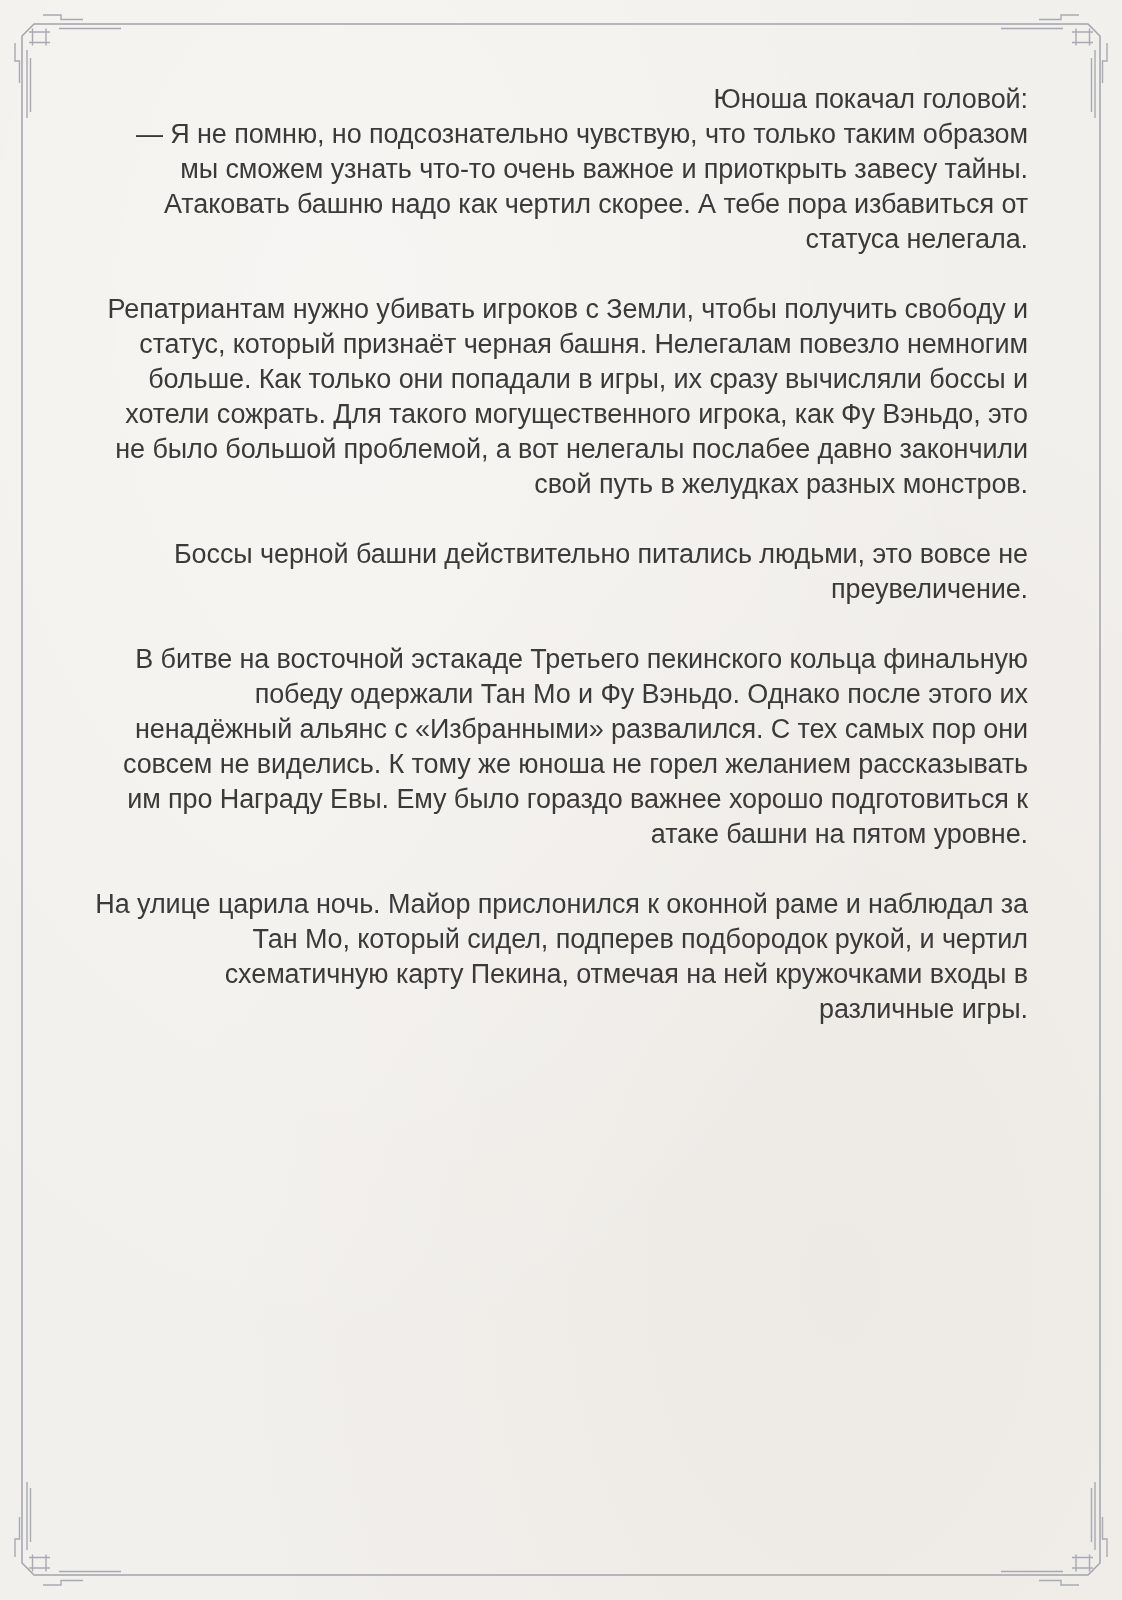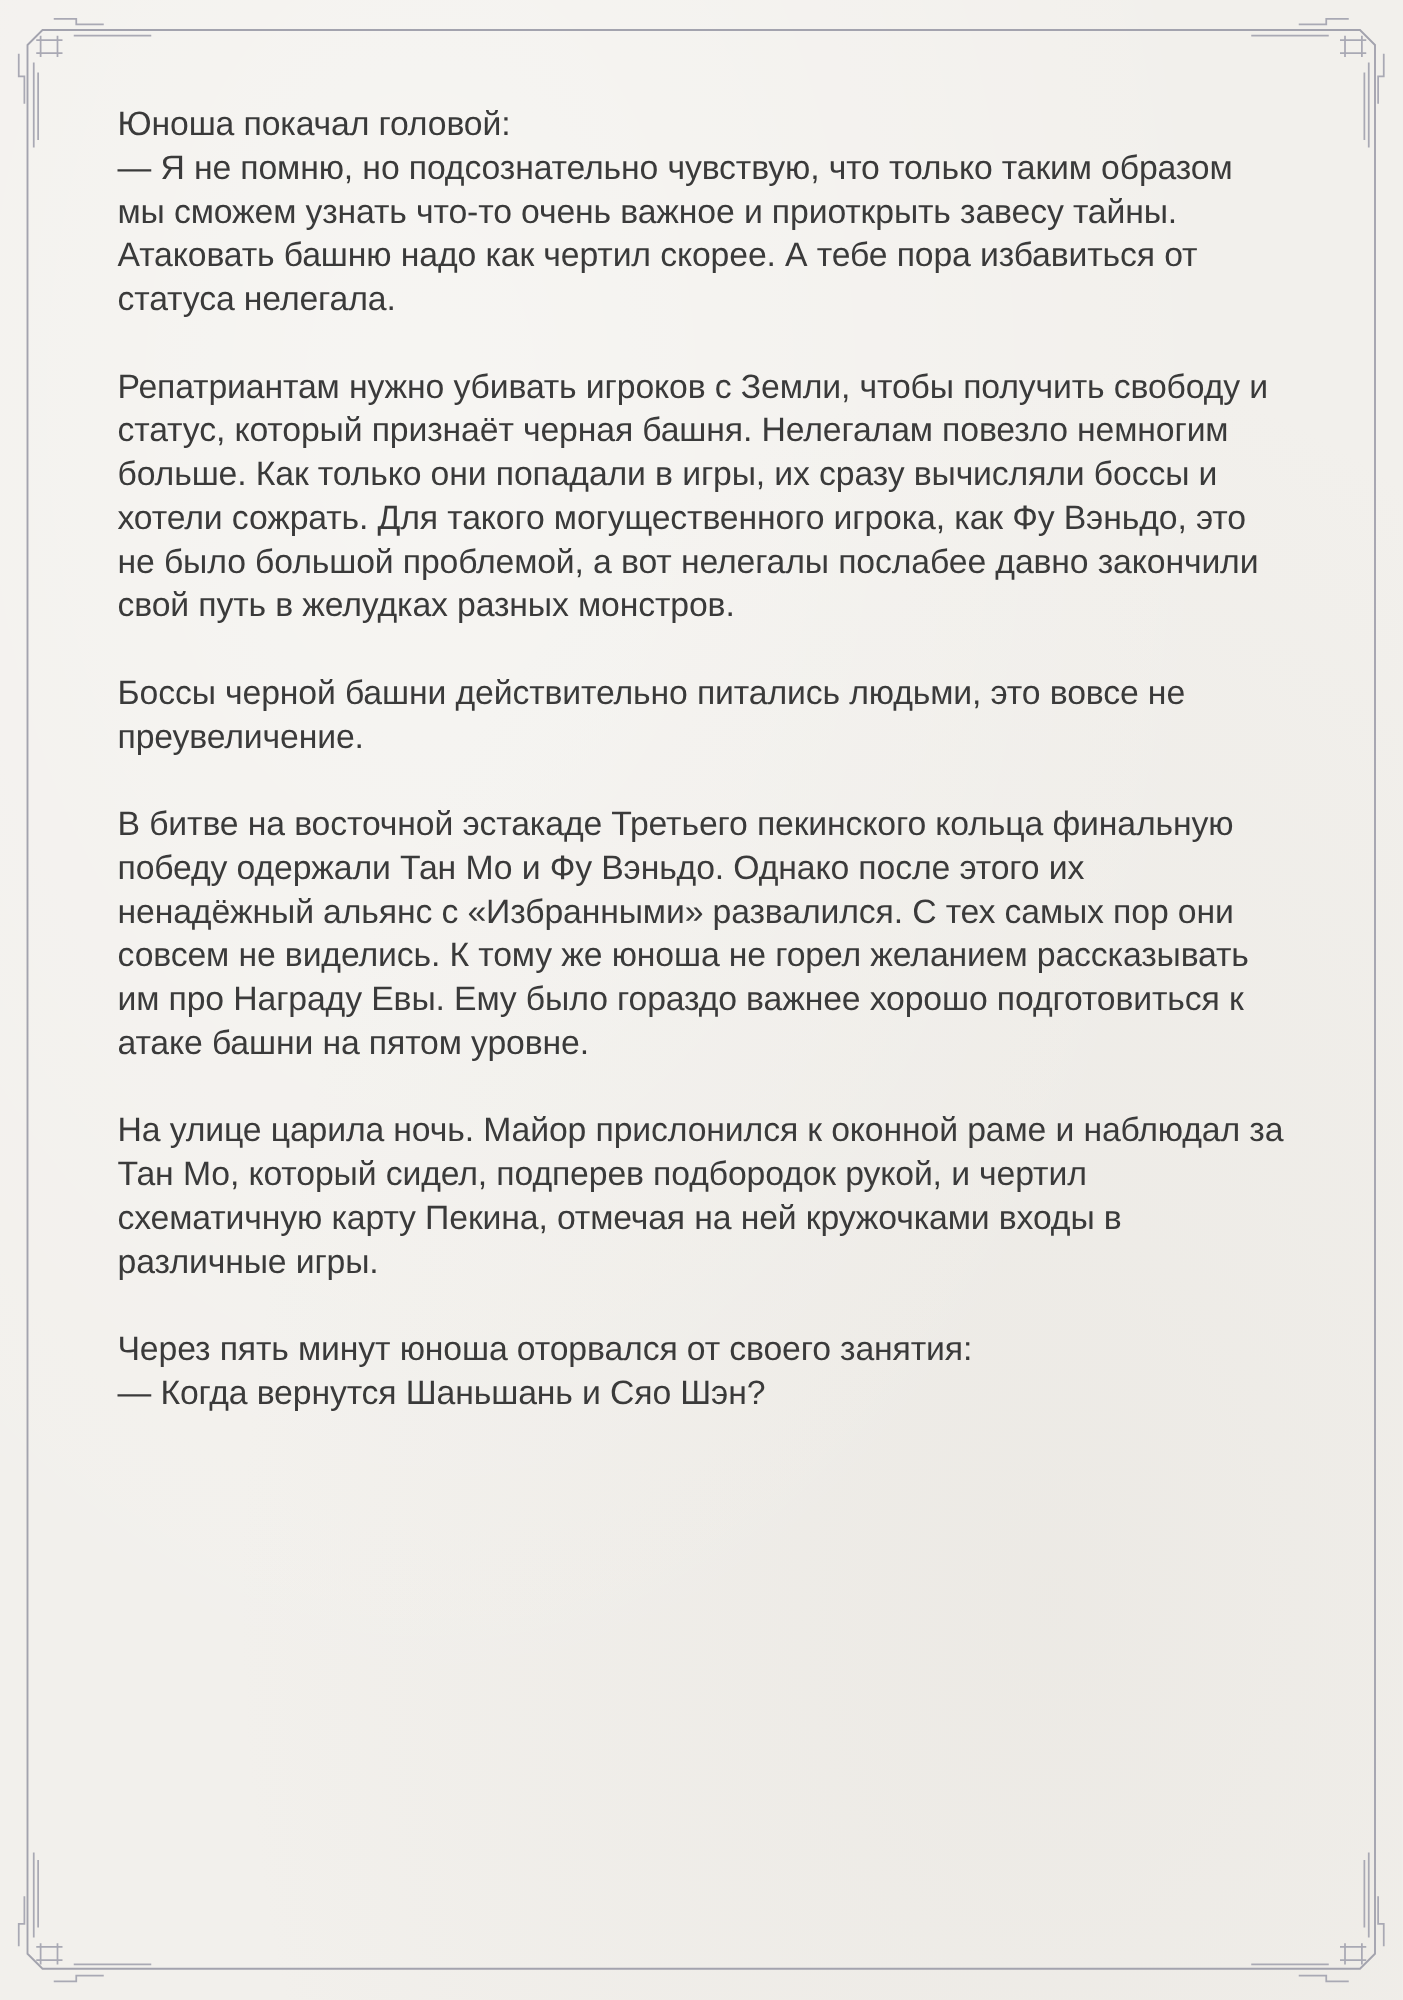--- a/index.html
+++ b/index.html
@@ -25,21 +25,21 @@
   main{
     position:relative;
     width:1122px;
     padding:82px 94px 0 94px;
     color:var(--text);
     font-size:27px;
     line-height:35px;
     letter-spacing:-0.1px;
   }
   .block{margin:0 0 35px 0;}
-  .block p{margin:0;}
+  .block p{margin:0;text-align:right;}
 </style>
 </head>
 <body>
 
 <svg class="frame-svg" viewBox="0 0 1122 1600" xmlns="http://www.w3.org/2000/svg" aria-hidden="true">
   <defs>
     <g id="corner-ornament" fill="none" stroke="var(--ornament)" stroke-width="1.4">
 
       <path d="M43,15 H61 V19.5 H83"></path>
 
@@ -70,17 +70,13 @@
     </div>
     <div class="block">
       <p>Боссы черной башни действительно питались людьми, это вовсе не преувеличение.</p>
     </div>
     <div class="block">
       <p>В битве на восточной эстакаде Третьего пекинского кольца финальную победу одержали Тан Мо и Фу Вэньдо. Однако после этого их ненадёжный альянс с «Избранными» развалился. С тех самых пор они совсем не виделись. К тому же юноша не горел желанием рассказывать им про Награду Евы. Ему было гораздо важнее хорошо подготовиться к атаке башни на пятом уровне.</p>
     </div>
     <div class="block">
       <p>На улице царила ночь. Майор прислонился к оконной раме и наблюдал за Тан Мо, который сидел, подперев подбородок рукой, и чертил схематичную карту Пекина, отмечая на ней кружочками входы в различные игры.</p>
     </div>
-    <div class="block">
-      <p>Через пять минут юноша оторвался от своего занятия:</p>
-      <p>— Когда вернутся Шаньшань и Сяо Шэн?</p>
-    </div>
   </main>
 
 </body></html>

